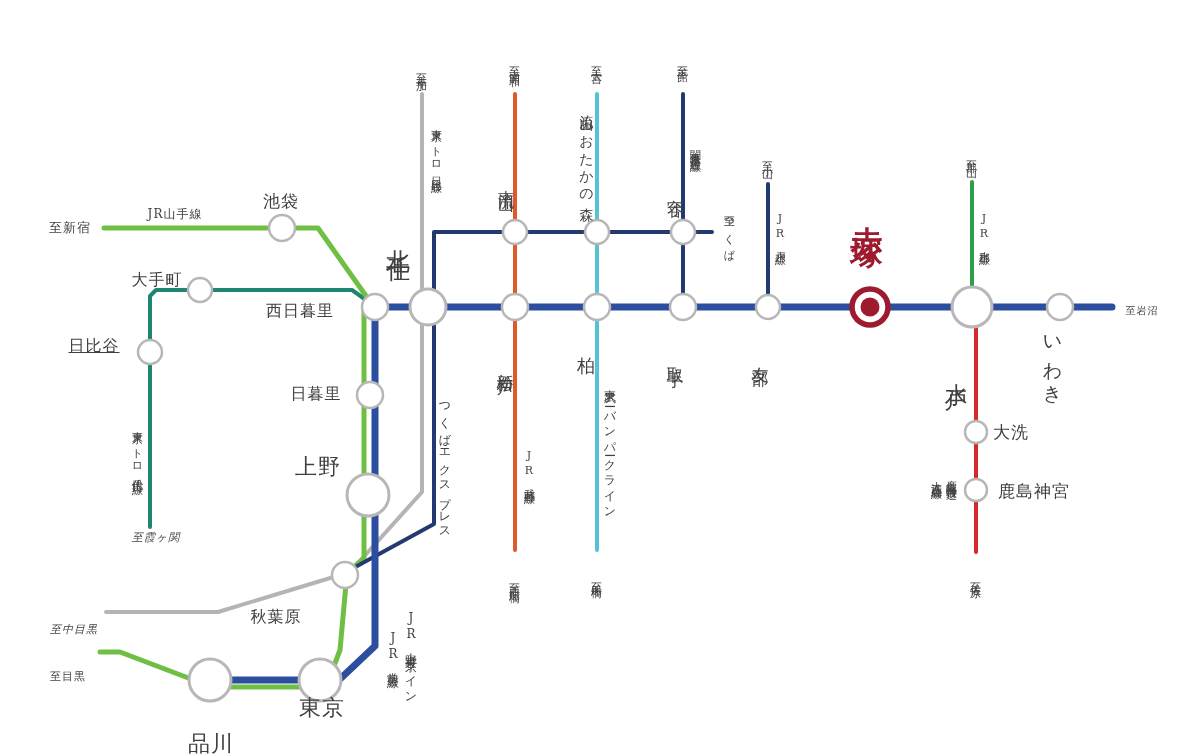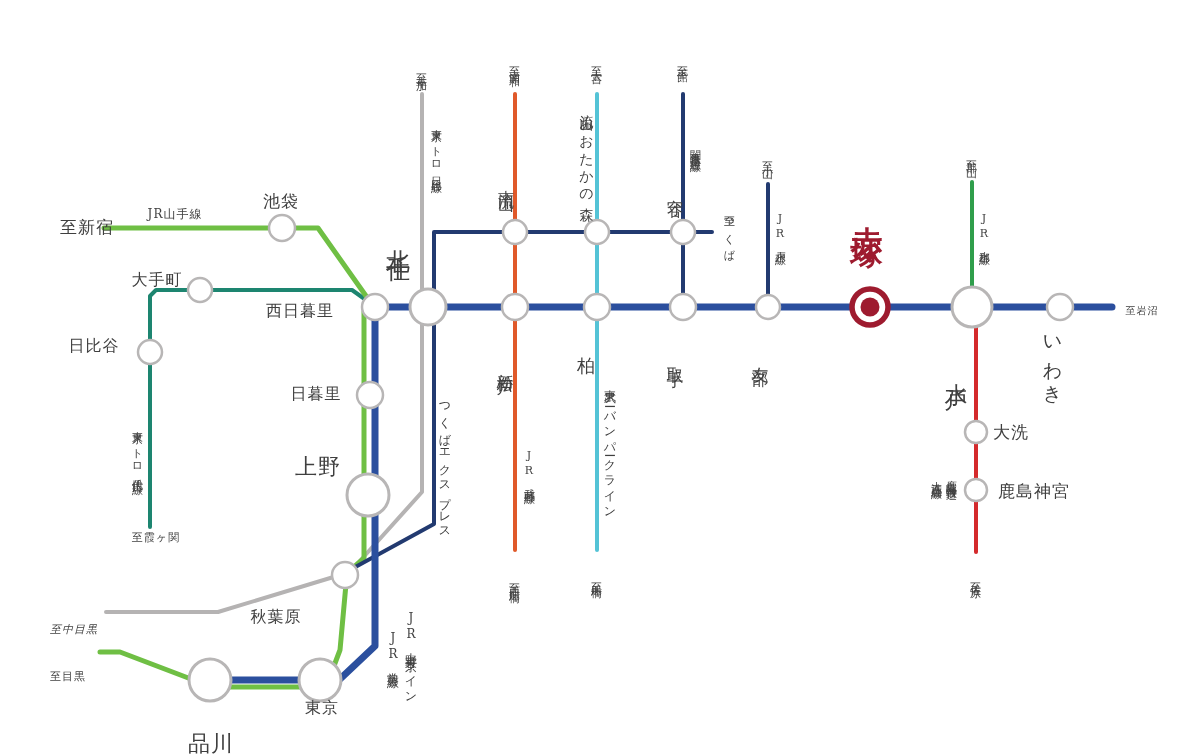--- a/index.html
+++ b/index.html
@@ -60,25 +60,25 @@
       <div class="label v" style="left: 675px; top: 357px; font-size: 17px;">取手</div>
       <div class="label v" style="left: 760px; top: 356px; font-size: 17px;">友部</div>
       <div class="label v" style="left: 867px; top: 211px; font-size: 32px; color: rgb(158, 27, 47); font-weight: bold; letter-spacing: 10px;">赤塚</div>
       <div class="label v" style="left: 956px; top: 372px; font-size: 23px; letter-spacing: 7px;">水戸</div>
       <div class="label v" style="left: 1053px; top: 360px; font-size: 19px;">いわき</div>
       <div class="label v" style="left: 506px; top: 181px; font-size: 16px;">南流山</div>
       <div class="label v" style="left: 587px; top: 151px; font-size: 14px; letter-spacing: 2px;">流山おおたかの森</div>
       <div class="label v" style="left: 675px; top: 189px; font-size: 16px;">守谷</div>
       <div class="label h" style="left: 281px; top: 201px; font-size: 17px;">池袋</div>
       <div class="label h" style="left: 157px; top: 280px; font-size: 16px;">大手町</div>
-      <div class="label h" style="left: 94px; top: 346px; font-size: 16px;">日比谷</div>
+      <div class="label h" style="left: 94px; top: 346px; font-size: 16px; text-decoration: underline;">日比谷</div>
       <div class="label h" style="left: 316px; top: 394px; font-size: 16px;">日暮里</div>
       <div class="label h" style="left: 318px; top: 467px; font-size: 22px;">上野</div>
       <div class="label h" style="left: 276px; top: 574px; font-size: 16px; margin-top: 43px;">秋葉原</div>
-      <div class="label h" style="left: 322px; top: 708px; font-size: 16px;">東京</div>
+      <div class="label h" style="left: 322px; top: 708px; font-size: 22px;">東京</div>
       <div class="label h" style="left: 211px; top: 744px; font-size: 22px;">品川</div>
       <div class="label h" style="left: 1011px; top: 432px; font-size: 17px; font-family: Liberation Serif, serif;">大洗</div>
       <div class="label h" style="left: 1034px; top: 491px; font-size: 17px;">鹿島神宮</div>
       <div class="label v" style="left: 421px; top: 69px; font-size: 11px;">至草加</div>
       <div class="label v" style="left: 436px; top: 148px; font-size: 11px; letter-spacing: 2px;">東京メトロ日比谷線</div>
       <div class="label v" style="left: 514px; top: 64px; font-size: 11px;">至南浦和</div>
       <div class="label v" style="left: 529px; top: 468px; font-size: 11px; letter-spacing: 2px;">JR武蔵野線</div>
       <div class="label v" style="left: 514px; top: 581px; font-size: 11px;">至西船橋</div>
       <div class="label v" style="left: 596px; top: 62px; font-size: 11px;">至大宮</div>
       <div class="label v" style="left: 610px; top: 447px; font-size: 12px; letter-spacing: 2px;">東武アーバンパークライン</div>
@@ -87,23 +87,23 @@
       <div class="label v" style="left: 695px; top: 148px; font-size: 11px; letter-spacing: 2px;">関東鉄道常総線</div>
       <div class="label v" style="left: 729px; top: 232px; font-size: 11px;">至つくば</div>
       <div class="label v" style="left: 767px; top: 157px; font-size: 11px;">至小山</div>
       <div class="label v" style="left: 780px; top: 230px; font-size: 11px; letter-spacing: 2px;">JR水戸線</div>
       <div class="label v" style="left: 971px; top: 156px; font-size: 11px;">至郡山</div>
       <div class="label v" style="left: 984px; top: 230px; font-size: 11px; letter-spacing: 2px;">JR水郡線</div>
       <div class="label v" style="left: 951px; top: 477px; font-size: 11px; letter-spacing: 2px;">鹿島臨海鉄道</div>
       <div class="label v" style="left: 936px; top: 477px; font-size: 11px; letter-spacing: 2px;">大洗鹿島線</div>
       <div class="label v" style="left: 975px; top: 578px; font-size: 11px;">至佐原</div>
       <div class="label h" style="left: 1142px; top: 311px; font-size: 10px;">至岩沼</div>
-      <div class="label h" style="left: 87px; top: 227px; font-size: 17px;">至新宿</div>
+      <div class="label h" style="left: 70px; top: 227px; font-size: 13px;">至新宿</div>
       <div class="label h" style="left: 175px; top: 214px; font-size: 12px;">JR山手線</div>
       <div class="label v" style="left: 137px; top: 450px; font-size: 11px; letter-spacing: 2px;">東京メトロ千代田線</div>
-      <div class="label h" style="left: 156px; top: 537px; font-size: 11px;">至霞ヶ関</div>
+      <div class="label h" style="left: 156px; top: 537px; font-size: 11px; font-style: italic;">至霞ヶ関</div>
       <div class="label h" style="left: 74px; top: 629px; font-size: 11px; font-style: italic;">至中目黒</div>
       <div class="label h" style="left: 68px; top: 676px; font-size: 11px;">至目黒</div>
       <div class="label v" style="left: 445px; top: 464px; font-size: 12px; letter-spacing: 2px;">つくばエクスプレス</div>
       <div class="label v" style="left: 393px; top: 650px; font-size: 12px; letter-spacing: 2px;">JR常磐線</div>
       <div class="label v" style="left: 411px; top: 655px; font-size: 12px; letter-spacing: 2px;">JR上野東京ライン</div>
     </div>
 </div>
 
 </body></html>

